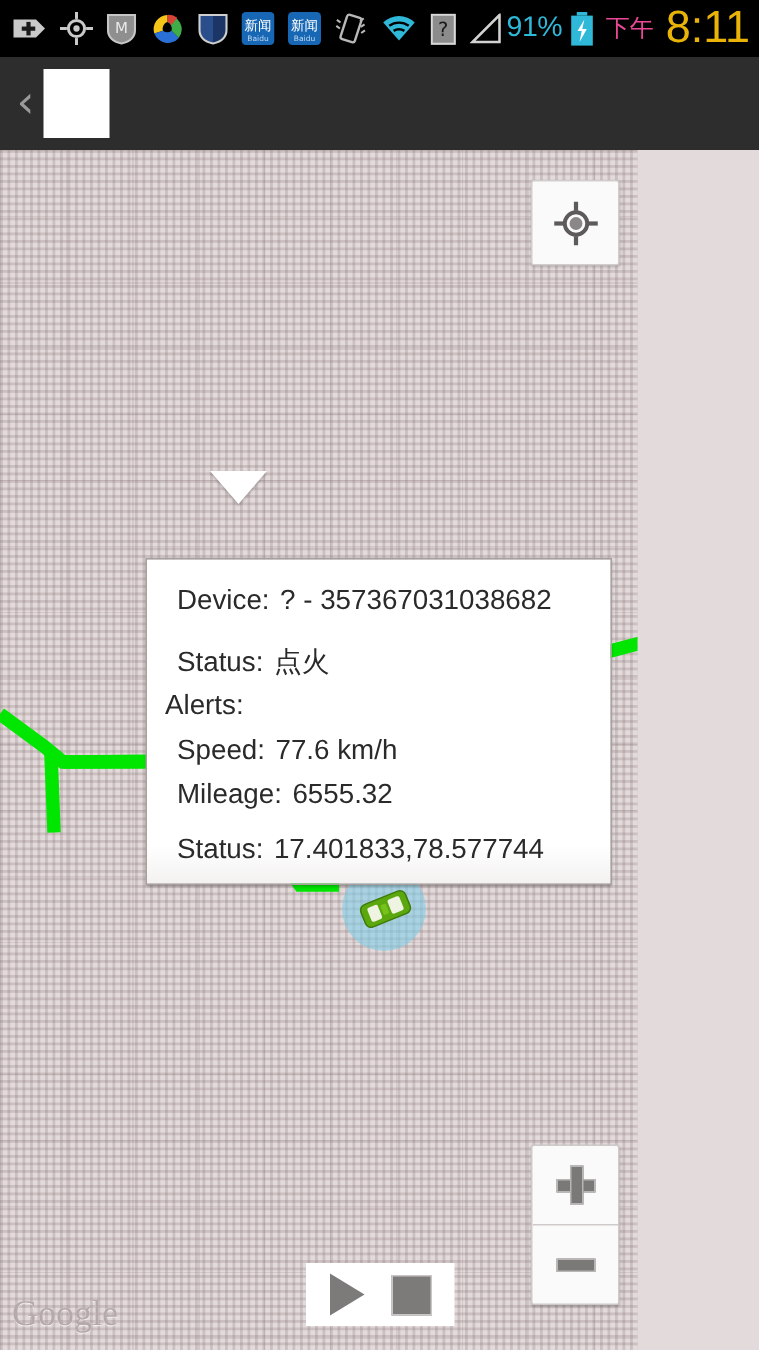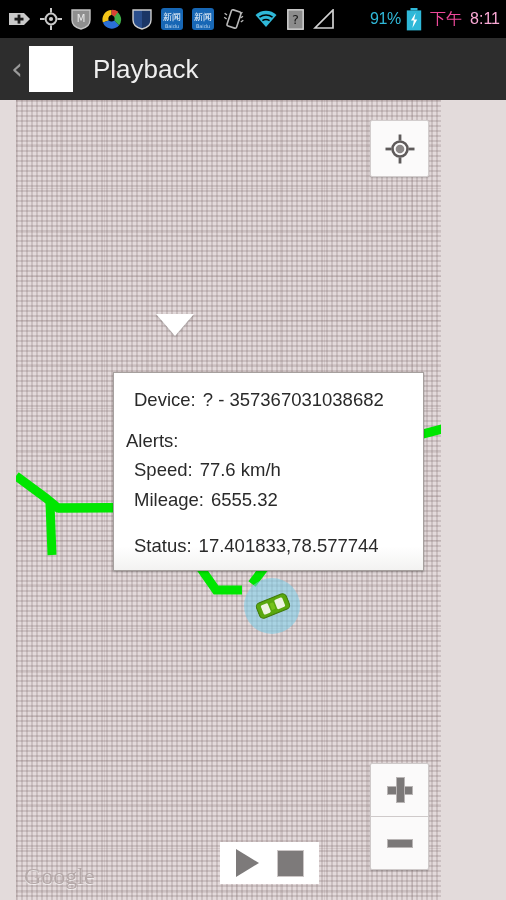--- a/index.html
+++ b/index.html
@@ -36,32 +36,32 @@
   }
   .sb-right {
     display: flex;
     align-items: center;
     gap: 5px;
   }
   .sb-ico { display: block; }
 
   .batt-pct {
     color: #2fb8d8;
-    font-size: 16px;
+    font-size: 19px;
     letter-spacing: -0.3px;
     font-family: "Liberation Sans", sans-serif;
   }
   .clock-ampm {
     color: #ec4899;
     font-size: 16px;
     margin-left: 3px;
   }
   .clock-time {
-    color: #f9a8d4;
-    font-size: 16px;
+    color: #eab308;
+    font-size: 30px;
     margin-left: 3px;
     letter-spacing: 0px;
   }
 
   
   #title-bar {
     position: absolute;
     left: 0; top: 38px;
     width: 506px; height: 62px;
     background: #2d2d2d;
@@ -86,21 +86,21 @@
   #title-text {
     color: #efefef;
     font-size: 26px;
     margin-left: 20px;
     font-weight: normal;
   }
 
   
   #map {
     position: absolute;
-    left: 16px; top: 100px;
+    left: 0; top: 100px;
     width: 425px;
     height: 800px;
     background-color: #e3dadb;
     background-image:
       repeating-linear-gradient(to right,
          rgba(120,100,100,0.22) 0px, rgba(120,100,100,0.22) 2px,
          rgba(0,0,0,0) 2px, rgba(0,0,0,0) 5px),
       repeating-linear-gradient(to bottom,
          rgba(120,100,100,0.22) 0px, rgba(120,100,100,0.22) 2px,
          rgba(0,0,0,0) 2px, rgba(0,0,0,0) 5px);
@@ -157,21 +157,21 @@
     font-size: 18.5px;
     color: #2a2a2a;
     padding: 0 0 0 20px;
     line-height: 1.0;
     white-space: nowrap;
   }
   #info-popup .row.device { margin-bottom: 22px; }
   #info-popup .row.status { margin-bottom: 11px; }
   #info-popup .row.alerts { margin-bottom: 11px; padding-left: 12px; }
   #info-popup .row.speed  { margin-bottom: 11px; }
-  #info-popup .row.mileage{ margin-bottom: 28px; }
+  #info-popup .row.mileage{ margin-bottom: 18px; }
   #info-popup .row.coord  { margin-bottom: 0px; }
   .lbl { color: #2a2a2a; }
   .val { color: #2a2a2a; margin-left: 7px; }
   #popup-tail {
     position: absolute;
     left: 140px; top: 214px;
     width: 0; height: 0;
     border-left: 19px solid transparent;
     border-right: 19px solid transparent;
     border-top: 22px solid #ffffff;
@@ -349,21 +349,20 @@
         <path d="M9.6 5 L5 12.6 L7.8 12.6 L6.4 20 L11.2 11.4 L8.2 11.4 Z" fill="#ffffff"></path>
       </svg>
       <span class="clock-ampm">下午</span>
       <span class="clock-time">8:11</span>
     </div>
   </div>
 
   <div id="title-bar">
     <div id="back-chevron">‹</div>
     <div id="title-icon"></div>
-    <div id="title-text">Playback</div>
   </div>
 
   <div id="map">
     <div id="map-grid-solid"></div>
 
     <svg id="routes" viewBox="0 0 506 800">
       <g fill="none" stroke="#00e600" stroke-width="9" stroke-linecap="butt" stroke-linejoin="miter">
 
         <path d="M0 376 L30 398 L42 408 L252 408"></path>
 
@@ -388,20 +387,23 @@
         <rect x="5.5" y="6" width="7.5" height="10" rx="1.4" fill="#eef3e2"></rect>
         <rect x="20" y="6" width="8.5" height="10" rx="1.4" fill="#eef3e2"></rect>
         <rect x="14.5" y="7.5" width="4" height="7" rx="1" fill="#76c21a"></rect>
       </svg>
     </div>
 
     <div id="popup-tail"></div>
     <div id="info-popup">
       <div class="row device">
         <span class="lbl">Device:</span><span class="val">? - 357367031038682</span>
+      </div>
+      <div class="row status">
+        <span class="lbl">Status:</span><span class="val">点火</span>
       </div>
       <div class="row alerts">
         <span class="lbl">Alerts:</span><span class="val"></span>
       </div>
       <div class="row speed">
         <span class="lbl">Speed:</span><span class="val">77.6 km/h</span>
       </div>
       <div class="row mileage">
         <span class="lbl">Mileage:</span><span class="val">6555.32</span>
       </div>

